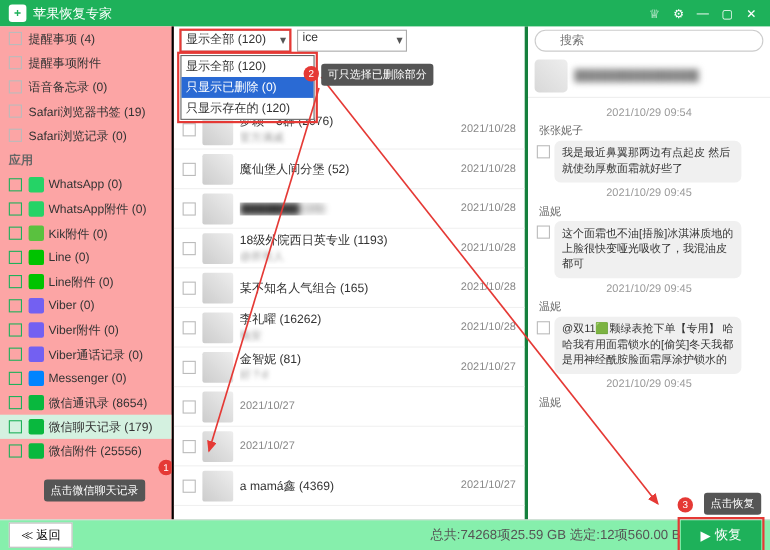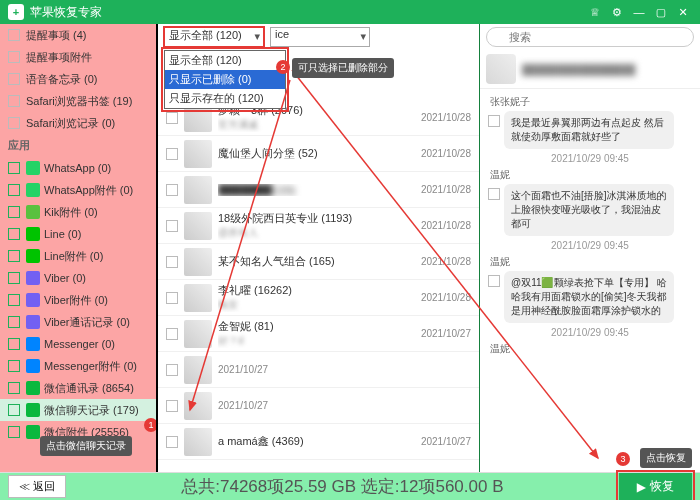--- a/index.html
+++ b/index.html
@@ -16,21 +16,21 @@
 .side-item .chk.green{border-color:#1eb15a}
 .side-item .icon{width:14px;height:14px;margin-right:4px;background:#ccc;border-radius:2px;flex-shrink:0}
 .side-item .icon.wa{background:#25d366}
 .side-item .icon.kik{background:#5ac13f}
 .side-item .icon.line{background:#00c300}
 .side-item .icon.viber{background:#7360f2}
 .side-item .icon.msg{background:#0084ff}
 .side-item .icon.wx{background:#09b83e}
 .side-item .label{white-space:nowrap;overflow:hidden;text-overflow:ellipsis}
 .side-header{font-size:11px;color:#666;padding:4px 8px;font-weight:bold}
-.center{flex:1;display:flex;flex-direction:column;border-right:1px solid #15803d;overflow:hidden;position:relative}
+.center{flex:1;display:flex;flex-direction:column;border-right:3px solid #15803d;overflow:hidden;position:relative}
 .filterbar{height:26px;display:flex;align-items:center;padding:2px 6px;gap:6px}
 .select{height:20px;border:1px solid #aaa;background:#fff;font-size:11px;padding:0 14px 0 4px;position:relative;min-width:100px}
 .select.red{outline:2px solid #e53935;outline-offset:-1px}
 .select:after{content:"▾";position:absolute;right:3px;top:2px;color:#555}
 .dropdown{position:absolute;top:26px;left:6px;width:122px;border:1px solid #666;background:#fff;z-index:10;outline:2px solid #e53935;outline-offset:1px}
 .dropdown .opt{padding:2px 4px;font-size:11px}
 .dropdown .opt.hover{background:#2a6ad4;color:#fff}
 .chatlist{flex:1;overflow:hidden}
 .chatrow{display:flex;align-items:center;padding:4px 8px;border-bottom:1px solid #f0f0f0;height:36px}
 .chatrow .chk{width:12px;height:12px;border:1px solid #bbb;margin-right:6px}
@@ -46,21 +46,21 @@
 .right-header .avatar{width:30px;height:30px;background:linear-gradient(45deg,#d8d8d8,#eee);border-radius:4px;margin-right:6px}
 .right-header .txt{flex:1;filter:blur(3px);font-size:10px;color:#888}
 .msgs{flex:1;overflow:hidden;padding:4px}
 .msg-ts{text-align:center;font-size:10px;color:#999;margin:4px 0}
 .msg-name{font-size:10px;color:#666;margin:2px 6px}
 .msg-row{display:flex;align-items:flex-start;margin:2px 0}
 .msg-row .chk{width:12px;height:12px;border:1px solid #bbb;margin:4px}
 .bubble{background:#f0f0f0;border-radius:6px;padding:5px 7px;font-size:10px;max-width:170px;line-height:1.4}
 .footer{height:28px;background:#86efac;border-top:1px solid #ddd;display:flex;align-items:center;padding:0 8px}
 .backbtn{border:1px solid #bbb;background:#fff;padding:3px 10px;cursor:pointer;font-size:11px}
-.footer .stats{flex:1;text-align:center;font-size:17px;color:#555}
+.footer .stats{flex:1;text-align:right;font-size:12px;color:#555}
 .recoverbtn{background:#1eb15a;color:#fff;border:none;padding:5px 18px;font-size:12px;cursor:pointer;outline:2px solid #e53935;outline-offset:1px;display:flex;align-items:center;gap:4px}
 .tooltip{position:absolute;background:#555;color:#fff;font-size:10px;padding:3px 6px;border-radius:3px;white-space:nowrap;z-index:20}
 .badge{position:absolute;width:14px;height:14px;border-radius:50%;background:#e53935;color:#fff;font-size:9px;display:flex;align-items:center;justify-content:center;z-index:25}
 svg.arrow{position:absolute;pointer-events:none;z-index:15}
 .blur{filter:blur(3px)}
 </style>
 </head>
 <body>
 
 <div class="titlebar">
@@ -136,25 +136,20 @@
         </div>
         <div class="side-item ">
           <div class="chk green"></div>
           <div class="icon viber"></div>
           <span class="label">Viber通话记录 (0)</span>
         </div>
         <div class="side-item ">
           <div class="chk green"></div>
           <div class="icon msg"></div>
           <span class="label">Messenger (0)</span>
-        </div>
-        <div class="side-item ">
-          <div class="chk green"></div>
-          <div class="icon msg"></div>
-          <span class="label">Messenger附件 (0)</span>
         </div>
         <div class="side-item ">
           <div class="chk green"></div>
           <div class="icon wx"></div>
           <span class="label">微信通讯录 (8654)</span>
         </div>
         <div class="side-item selected">
           <div class="chk green"></div>
           <div class="icon wx"></div>
           <span class="label">微信聊天记录 (179)</span>
@@ -267,20 +262,21 @@
       </div>
   </div>
 
   <div class="right">
     <div class="searchbar"><input placeholder="搜索" style=""></div>
     <div class="right-header">
       <div class="avatar"></div>
       <div class="txt">████████████████</div>
     </div>
     <div class="msgs">
+      <div class="msg-ts">2021/10/29 09:54</div>
       <div class="msg-name">张张妮子</div>
       <div class="msg-row">
           <div class="chk"></div>
           <div class="bubble">我是最近鼻翼那两边有点起皮 然后就使劲厚敷面霜就好些了</div>
         </div>
       <div class="msg-ts">2021/10/29 09:45</div>
       <div class="msg-name">温妮</div>
       <div class="msg-row">
           <div class="chk"></div>
           <div class="bubble">这个面霜也不油[捂脸]冰淇淋质地的 上脸很快变哑光吸收了，我混油皮都可</div>

